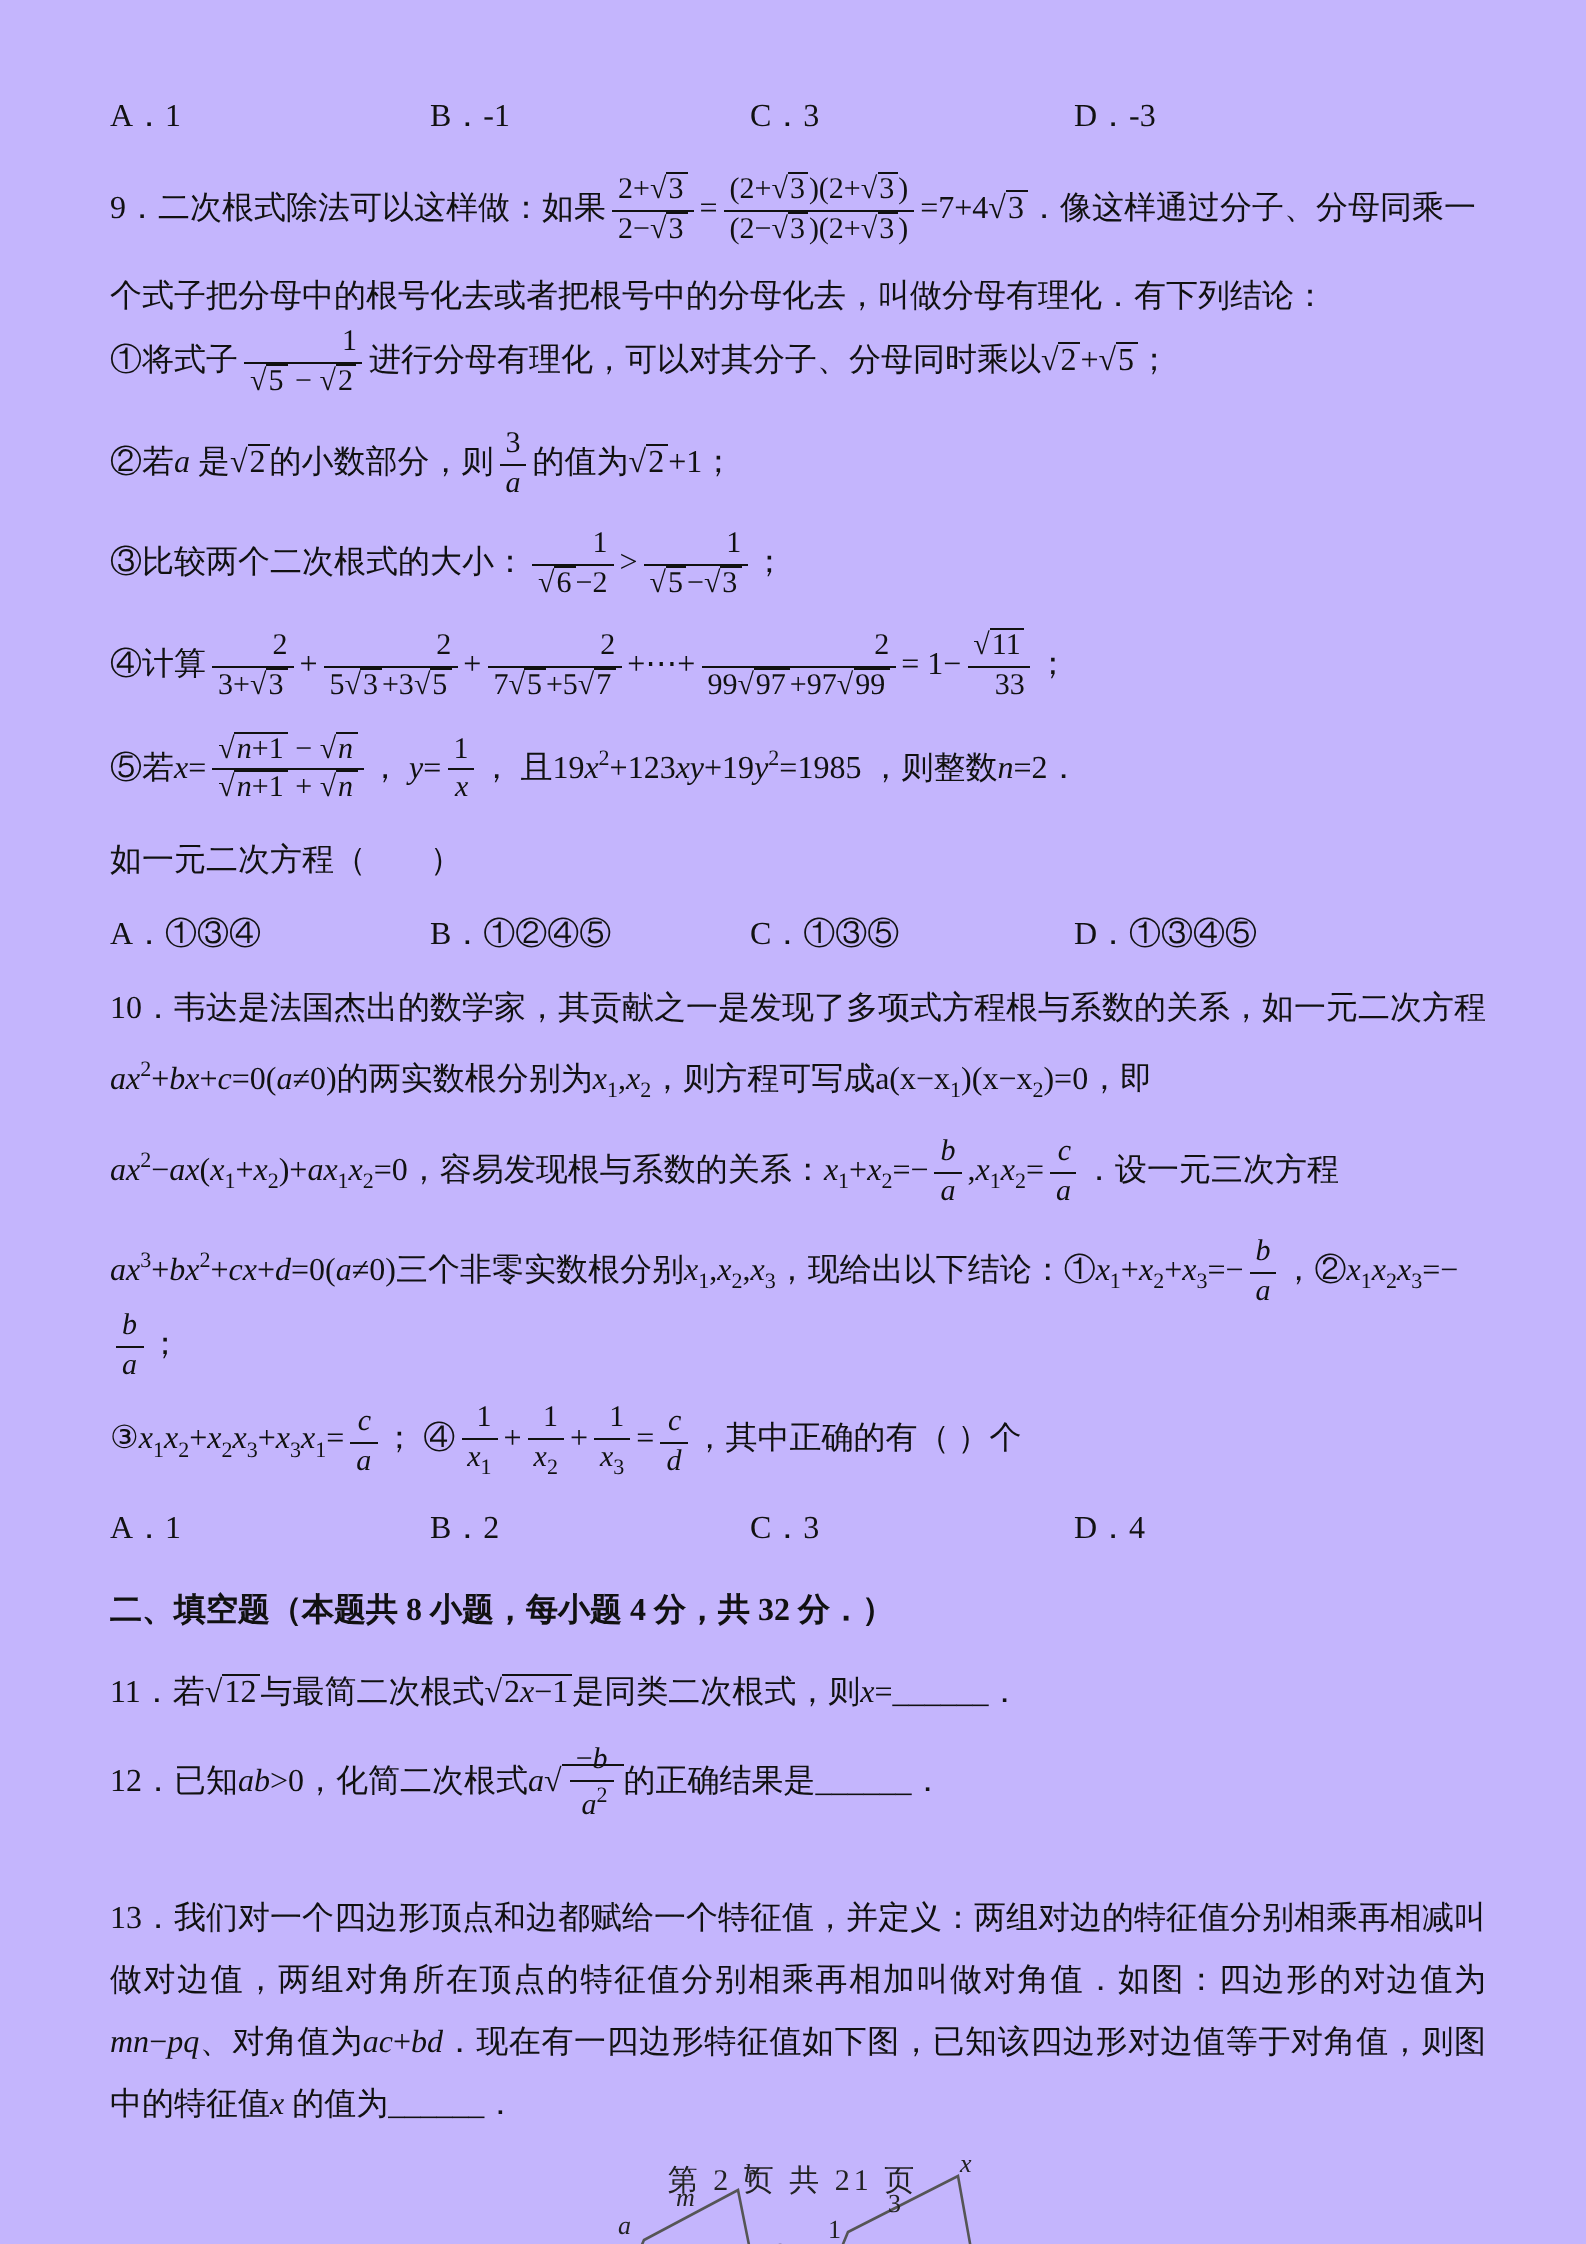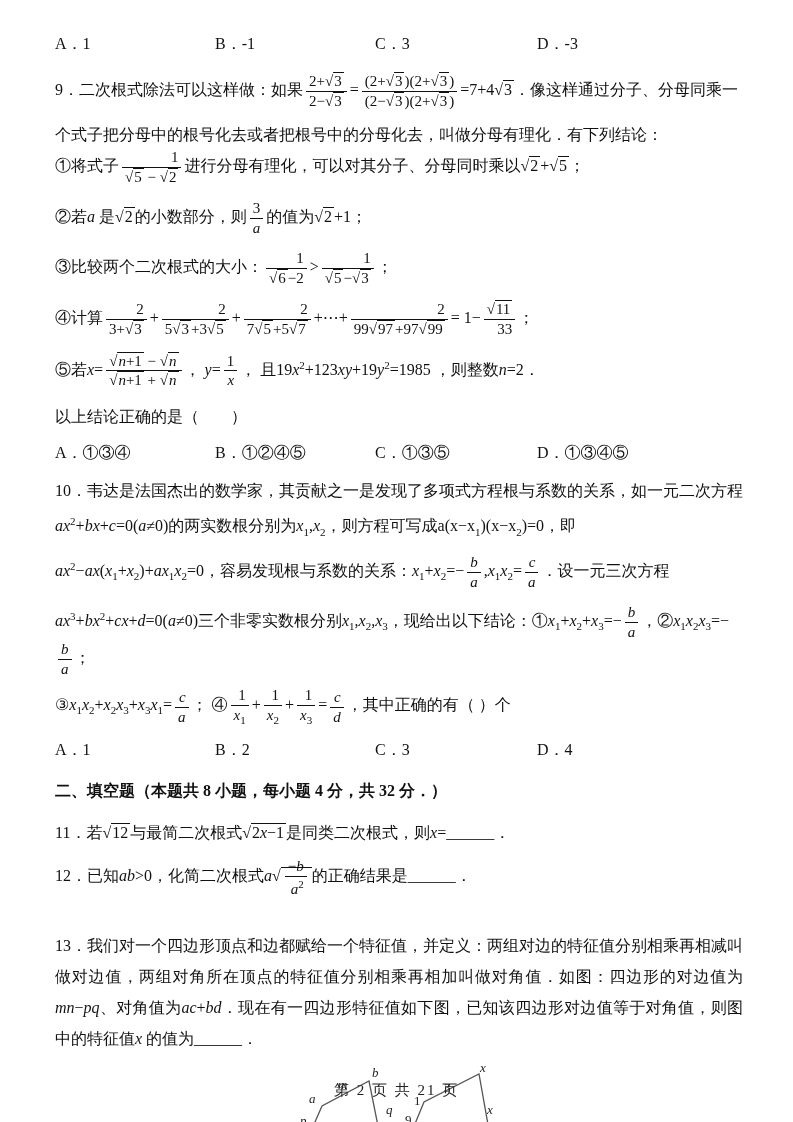--- a/index.html
+++ b/index.html
@@ -1,22 +1,22 @@
 <!DOCTYPE html>
 <html><head>
 <meta charset="utf-8">
 <style>
   * { margin:0; padding:0; box-sizing:border-box; }
   html,body { background:#e8e8e8; }
   .page {
-    width:793px; height:1122px; margin:0 auto; background:#ffffff;
+    width:793px; height:1122px; margin:0 auto; background:#c4b5fd;
     position:relative; color:#111;
     font-family:"Liberation Serif","DejaVu Serif",serif;
     font-size:16px;
-    padding:34px 50px 0 55px;
+    padding:48px 50px 0 55px;
     overflow:hidden;
   }
   p.line { line-height:1.35; margin-bottom:14px; }
   
   .optrow { display:grid; grid-template-columns:160px 160px 162px 1fr; margin-bottom:16px; }
   .optrow .opt { white-space:nowrap; }
   
   i { font-family:"Liberation Serif","DejaVu Serif",serif; }
   .frac { display:inline-block; vertical-align:middle; text-align:right; line-height:1.12; margin:0 3px; font-size:15px; }
   .frac .num { display:block; padding:0 3px 1px; }
@@ -52,21 +52,21 @@
 
   <p class="line tallline">9．二次根式除法可以这样做：如果<span class="frac"><span class="num">2+<span class="rt">√<span class="rad">3</span></span></span><span class="den">2−<span class="rt">√<span class="rad">3</span></span></span></span>=<span class="frac"><span class="num">(2+<span class="rt">√<span class="rad">3</span></span>)(2+<span class="rt">√<span class="rad">3</span></span>)</span><span class="den">(2−<span class="rt">√<span class="rad">3</span></span>)(2+<span class="rt">√<span class="rad">3</span></span>)</span></span>=7+4<span class="rt">√<span class="rad">3</span></span>．像这样通过分子、分母同乘一</p>
   <p class="line" style="margin-bottom:4px;">个式子把分母中的根号化去或者把根号中的分母化去，叫做分母有理化．有下列结论：</p>
 
   <p class="line mathline">①将式子<span class="frac"><span class="num">1</span><span class="den"><span class="rt">√<span class="rad">5</span></span> − <span class="rt">√<span class="rad">2</span></span></span></span>进行分母有理化，可以对其分子、分母同时乘以<span class="rt">√<span class="rad">2</span></span>+<span class="rt">√<span class="rad">5</span></span>；</p>
   <p class="line mathline">②若<i>a</i> 是<span class="rt">√<span class="rad">2</span></span>的小数部分，则<span class="frac"><span class="num">3</span><span class="den"><i>a</i></span></span>的值为<span class="rt">√<span class="rad">2</span></span>+1；</p>
   <p class="line mathline">③比较两个二次根式的大小：<span class="frac"><span class="num">1</span><span class="den"><span class="rt">√<span class="rad">6</span></span>−2</span></span>&gt;<span class="frac"><span class="num">1</span><span class="den"><span class="rt">√<span class="rad">5</span></span>−<span class="rt">√<span class="rad">3</span></span></span></span>；</p>
   <p class="line mathline" style="margin-bottom:15px;">④计算<span class="frac"><span class="num">2</span><span class="den">3+<span class="rt">√<span class="rad">3</span></span></span></span>+<span class="frac"><span class="num">2</span><span class="den">5<span class="rt">√<span class="rad">3</span></span>+3<span class="rt">√<span class="rad">5</span></span></span></span>+<span class="frac"><span class="num">2</span><span class="den">7<span class="rt">√<span class="rad">5</span></span>+5<span class="rt">√<span class="rad">7</span></span></span></span>+⋯+<span class="frac"><span class="num">2</span><span class="den">99<span class="rt">√<span class="rad">97</span></span>+97<span class="rt">√<span class="rad">99</span></span></span></span>= 1−<span class="frac"><span class="num"><span class="rt">√<span class="rad">11</span></span></span><span class="den">33</span></span>；</p>
   <p class="line mathline" style="margin-bottom:17px;">⑤若<i>x</i>=<span class="frac"><span class="num"><span class="rt">√<span class="rad"><i>n</i>+1</span></span> − <span class="rt">√<span class="rad"><i>n</i></span></span></span><span class="den"><span class="rt">√<span class="rad"><i>n</i>+1</span></span> + <span class="rt">√<span class="rad"><i>n</i></span></span></span></span>，&nbsp;<i>y</i>=<span class="frac"><span class="num">1</span><span class="den"><i>x</i></span></span>，&nbsp;且19<i>x</i><sup>2</sup>+123<i>xy</i>+19<i>y</i><sup>2</sup>=1985 ，则整数<i>n</i>=2．</p>
 
-  <p class="line" style="margin-bottom:15px;">以上结论正确的是（　　）</p>
+  <p class="line" style="margin-bottom:15px;">如一元二次方程（　　）</p>
 
   <div class="optrow">
     <span class="opt">A．①③④</span>
     <span class="opt">B．①②④⑤</span>
     <span class="opt">C．①③⑤</span>
     <span class="opt">D．①③④⑤</span>
   </div>
 
   <p class="line" style="margin-bottom:13px;">10．韦达是法国杰出的数学家，其贡献之一是发现了多项式方程根与系数的关系，如一元二次方程</p>
   <p class="line mathline"><i>ax</i><sup>2</sup>+<i>bx</i>+<i>c</i>=0(<i>a</i>≠0)的两实数根分别为<i>x</i><sub>1</sub>,<i>x</i><sub>2</sub>，则方程可写成a(x−x<sub>1</sub>)(x−x<sub>2</sub>)=0，即</p>

